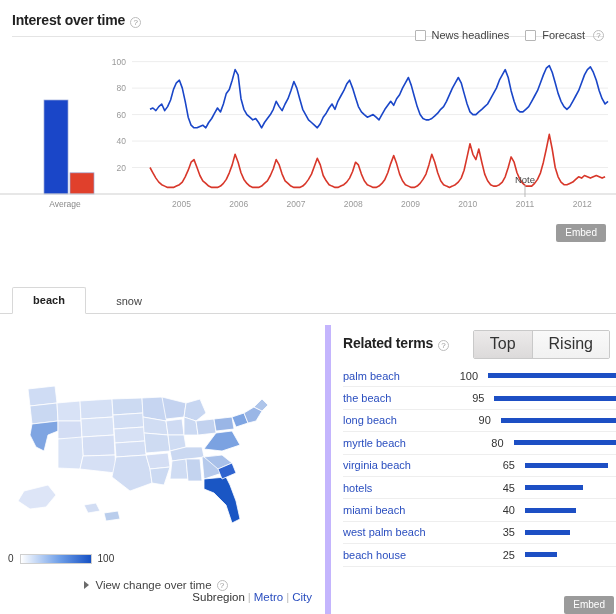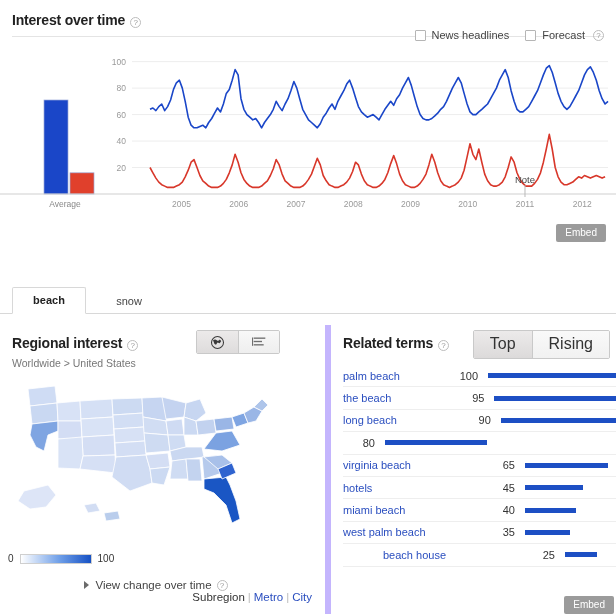--- a/index.html
+++ b/index.html
@@ -209,41 +209,20 @@
 </div>
 
 <div id="tabs">
   <div class="tab active" style="left:12px">beach</div>
   <div class="tab" style="left:92px">snow</div>
 </div>
 
 <div id="lower">
 
   <div id="col-left">
-    <div id="ri-head">
-      <span class="sec-title">Regional interest</span><span class="help">?</span>
-      <div id="ri-breadcrumb">Worldwide &gt; United States</div>
-
-      <div id="ri-toggle">
-        <div class="tg-btn sel">
-          <svg width="15" height="15" viewBox="0 0 20 20">
-            <circle cx="10" cy="10" r="8" fill="none" stroke="#3a3a3a" stroke-width="1.4"></circle>
-            <path d="M4 7 Q7 5 9 7 T13 6 L15 8 L13 11 L10 10 L8 13 L6 12 Z" fill="#3a3a3a"></path>
-          </svg>
-        </div>
-        <div class="tg-btn">
-          <svg width="15" height="13" viewBox="0 0 18 14">
-            <rect x="2" y="1" width="14" height="1.6" fill="#6e6e6e"></rect>
-            <rect x="2" y="5" width="10" height="1.6" fill="#6e6e6e"></rect>
-            <rect x="2" y="9" width="12" height="1.6" fill="#6e6e6e"></rect>
-            <rect x="0" y="1" width="1.3" height="10" fill="#6e6e6e"></rect>
-          </svg>
-        </div>
-      </div>
-    </div>
 
     <div id="map-wrap">
       <svg width="322" height="172" viewBox="0 0 322 172">
         <g stroke="#ffffff" stroke-width="0.8">
 
           <polygon points="28,16 55,13 57,30 30,33" fill="#cfdcf4"></polygon>
           <polygon points="30,33 57,30 58,48 32,51" fill="#c9d8f2"></polygon>
           <polygon points="32,51 58,48 58,58 48,62 44,78 36,74 30,62" fill="#7fa5e2"></polygon>
           <polygon points="57,30 80,28 81,48 58,48" fill="#d8e2f6"></polygon>
           <polygon points="58,48 81,48 82,66 58,66" fill="#d3ddf4"></polygon>
@@ -336,20 +315,21 @@
           </div>
         </div>
         <div class="rt-row">
           <a class="rt-term" href="#" style="text-decoration: none;">long beach</a>
           <div class="rt-val">90</div>
           <div class="rt-barcell">
             <div class="rt-bar" style="width: 115.2px;"></div>
           </div>
         </div>
         <div class="rt-row">
+          <a class="rt-term" href="#" style="text-decoration: none;">myrtle beach</a>
           <div class="rt-val">80</div>
           <div class="rt-barcell">
             <div class="rt-bar" style="width: 102.4px;"></div>
           </div>
         </div>
         <div class="rt-row">
           <a class="rt-term" href="#" style="text-decoration: none;">virginia beach</a>
           <div class="rt-val">65</div>
           <div class="rt-barcell">
             <div class="rt-bar" style="width: 83.2px;"></div>
@@ -370,21 +350,21 @@
           </div>
         </div>
         <div class="rt-row">
           <a class="rt-term" href="#" style="text-decoration: none;">west palm beach</a>
           <div class="rt-val">35</div>
           <div class="rt-barcell">
             <div class="rt-bar" style="width: 44.8px;"></div>
           </div>
         </div>
         <div class="rt-row">
-          <a class="rt-term" href="#" style="text-decoration: none; margin-left: 40px;">beach house</a>
+          <a class="rt-term" href="#" style="text-decoration: none;">beach house</a>
           <div class="rt-val">25</div>
           <div class="rt-barcell">
             <div class="rt-bar" style="width: 32px;"></div>
           </div>
         </div>
       </div>
 
     <div id="embed-bottom">Embed</div>
   </div>
 </div>

